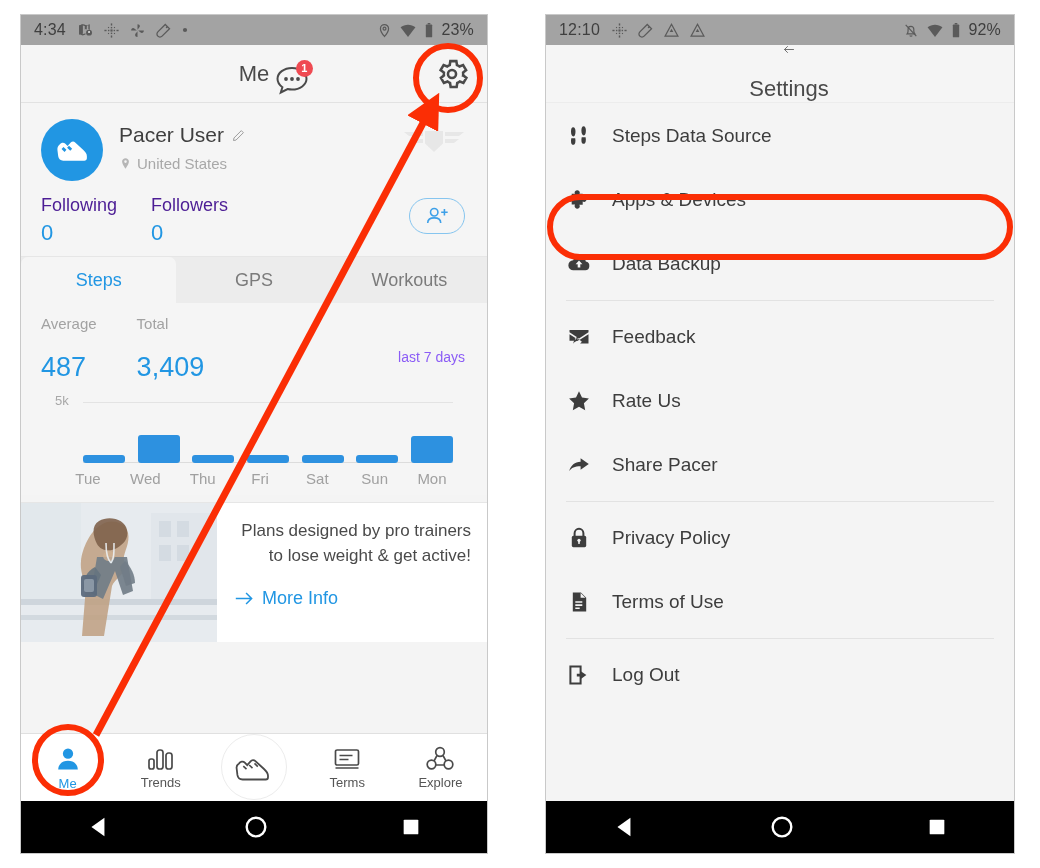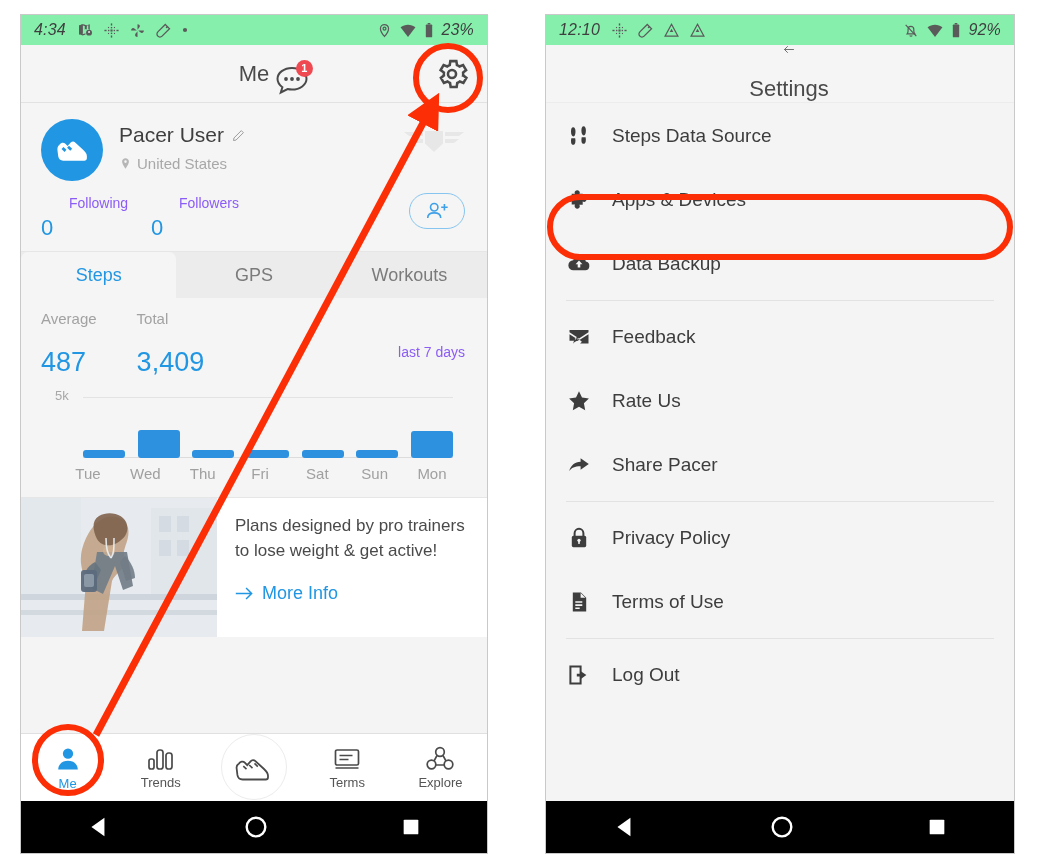--- a/index.html
+++ b/index.html
@@ -16,24 +16,24 @@
     position: absolute;
     background: #f4f4f4;
     border: 1px solid #c9c9c9;
     overflow: hidden;
   }
   #phone-left  { left: 20px;  top: 14px; width: 468px; height: 840px; }
   #phone-right { left: 545px; top: 14px; width: 470px; height: 840px; }
 
   
   .statusbar {
-    height: 30px; background: #86efac;
+    height: 30px; background: #a3a3a3;
     display: flex; align-items: center;
     padding: 0 13px; color: #5a5a5a;
-    font-size: 15px; letter-spacing: .2px; font-style: italic;
+    font-size: 15px; letter-spacing: .2px;
   }
   .sb-time { font-size: 16px; color: #3f3f3f; margin-right: 11px; }
   .sb-icons-left { display: flex; align-items: center; gap: 9px; }
   .sb-spacer { flex: 1; }
   .sb-icons-right { display: flex; align-items: center; gap: 7px; }
   .sb-pct { font-size: 16px; color: #3f3f3f; }
   .sb-ic { display: block; }
 
   
   .appbar {
@@ -66,21 +66,21 @@
   .prof-txt { margin-left: 16px; padding-top: 4px; }
   .prof-name {
     font-size: 21px; color: #3f3f3f; display: flex; align-items: center; gap: 7px; justify-content: flex-end;
   }
   .prof-loc {
     margin-top: 8px; font-size: 15px; color: #a8a8a8;
     display: flex; align-items: center; gap: 5px;
   }
   .stats { display: flex; margin-top: 14px; }
   .stat { width: 110px; }
-  .stat-label { font-size: 14px; color: #8b5cf6; margin-left: 28px; }
+  .stat-label { font-size: 18px; color: #4c1d95; }
   .stat-value { font-size: 22px; color: #2196e3; margin-top: 4px; }
   .addfriend {
     position: absolute; right: 22px; bottom: 22px;
     width: 56px; height: 36px; border: 1.5px solid #86c5ef;
     border-radius: 18px; display: flex; align-items: center; justify-content: center;
   }
   .shield-wm { position: absolute; right: 22px; top: 22px; opacity: .55; }
 
   
   .tabs { display: flex; background: #ececec; height: 46px; }
@@ -130,21 +130,21 @@
 
   
   .promo {
     background: #fff; margin-top: 7px; display: flex; height: 140px;
     border-top: 1px solid #e6e6e6;
   }
   .promo-img {
     width: 196px; flex: none; position: relative; overflow: hidden;
     background: linear-gradient(160deg,#e6eaee 0%,#d7dde3 45%,#c3cbd3 100%);
   }
-  .promo-body { flex: 1; padding: 16px 16px 0 18px; }
+  .promo-body { flex: 1; padding: 16px 16px 0 18px; text-align: right; }
   .promo-text { font-size: 17px; color: #4a4a4a; line-height: 1.45; }
   .promo-link {
     margin-top: 20px; font-size: 18px; color: #2196e3;
     display: flex; align-items: center; gap: 8px;
   }
 
   
   .bottomnav {
     position: absolute; left: 0; right: 0; bottom: 52px;
     height: 68px; background: #fff; border-top: 1px solid #e0e0e0;

